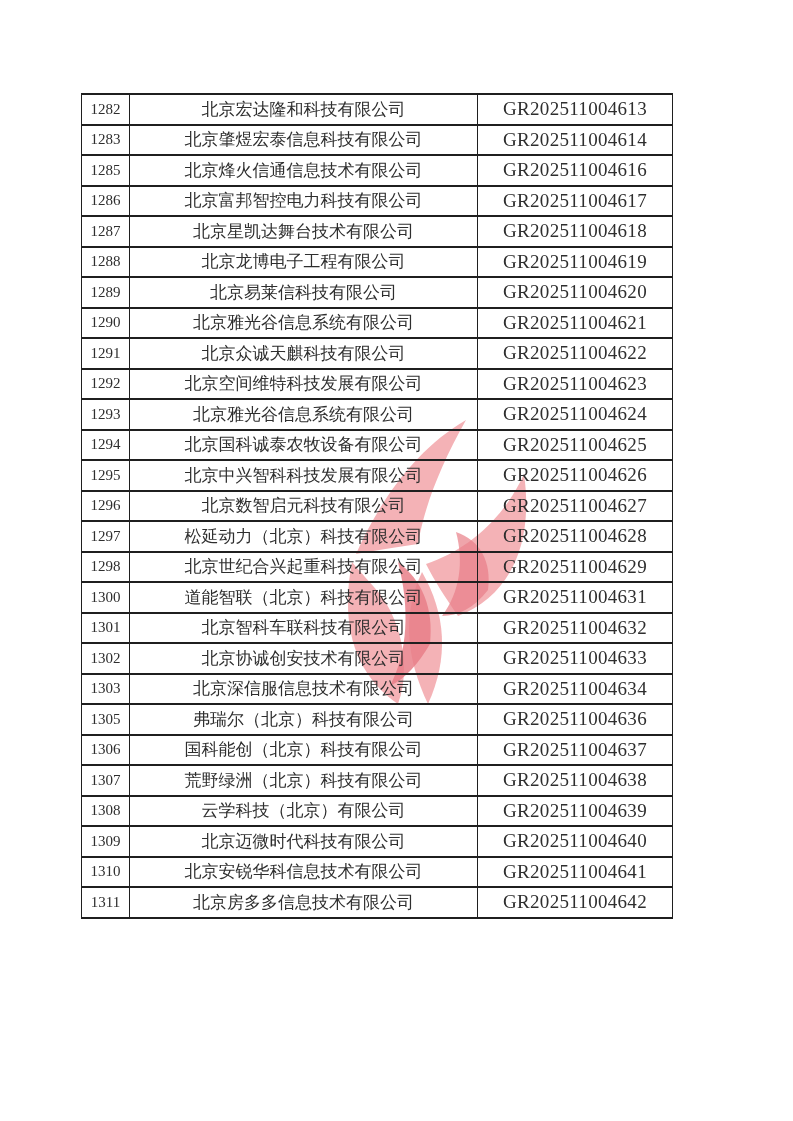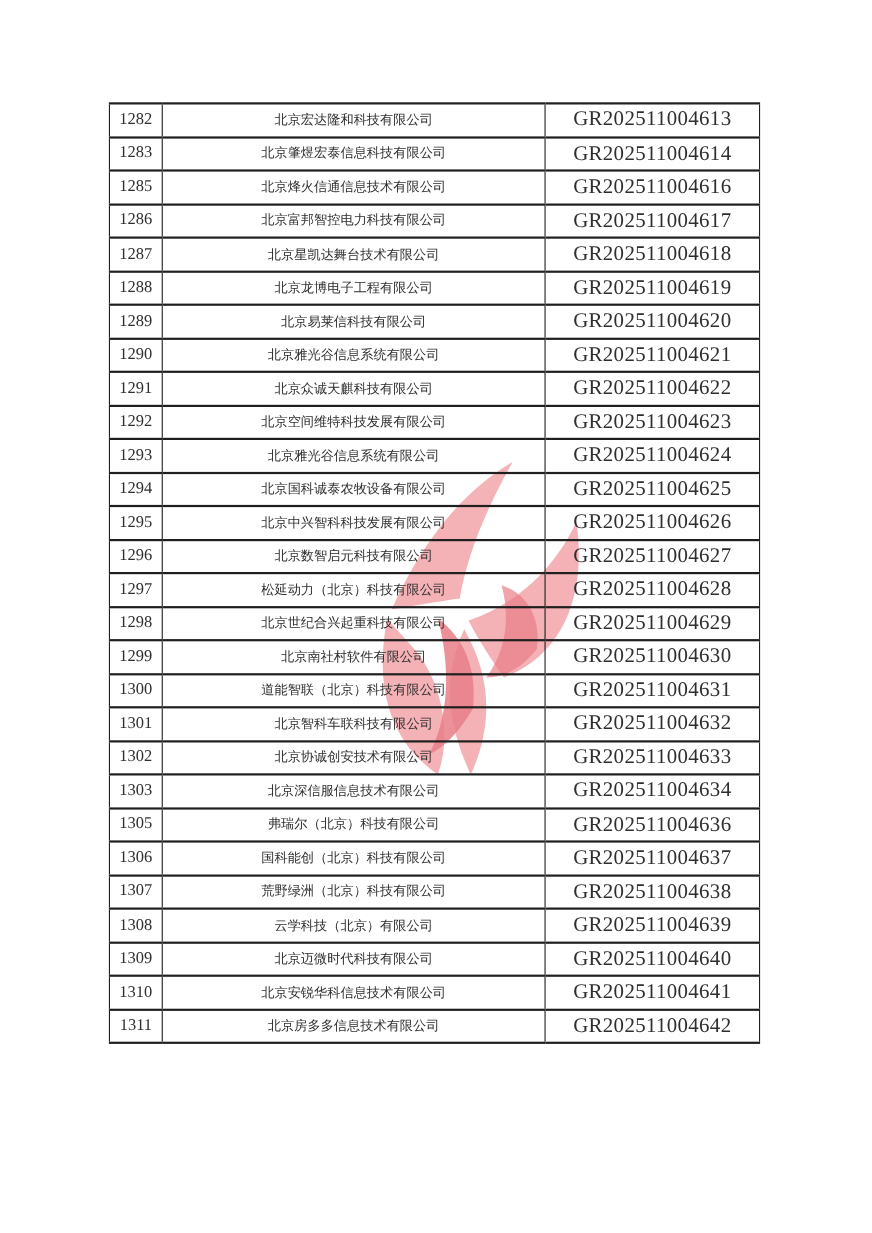--- a/index.html
+++ b/index.html
@@ -19,21 +19,21 @@
     position: absolute;
     left: 338px;
     top: 412px;
     width: 205px;
     height: 298px;
     z-index: 0;
     pointer-events: none;
   }
   table.cert-table {
     position: absolute;
-    left: 99px;
+    left: 81px;
     top: 93px;
     width: 591px;
     z-index: 1;
     border-collapse: collapse;
     table-layout: fixed;
     background: transparent;
   }
   .cert-table td {
     border-top: 2px solid #1f1f1f;
     border-bottom: 2px solid #1f1f1f;
@@ -47,21 +47,21 @@
     background: transparent;
     white-space: nowrap;
     overflow: hidden;
   }
   .cert-table .c-idx {
     width: 48px;
     font-size: 15px;
   }
   .cert-table .c-name {
     width: 348px;
-    font-size: 12px;
+    font-size: 17px;
   }
   .cert-table .c-cert {
     width: 195px;
     font-size: 19px;
     letter-spacing: 0.3px;
   }
 </style>
 </head>
 <body>
 
@@ -180,25 +180,20 @@
     <td class="c-name">松延动力（北京）科技有限公司</td>
     <td class="c-cert">GR202511004628</td>
   </tr>
 
   <tr>
     <td class="c-idx">1298</td>
     <td class="c-name">北京世纪合兴起重科技有限公司</td>
     <td class="c-cert">GR202511004629</td>
   </tr>
 
-  <tr>
-    <td class="c-idx">1299</td>
-    <td class="c-name">北京南社村软件有限公司</td>
-    <td class="c-cert">GR202511004630</td>
-  </tr>
 
   <tr>
     <td class="c-idx">1300</td>
     <td class="c-name">道能智联（北京）科技有限公司</td>
     <td class="c-cert">GR202511004631</td>
   </tr>
 
   <tr>
     <td class="c-idx">1301</td>
     <td class="c-name">北京智科车联科技有限公司</td>

